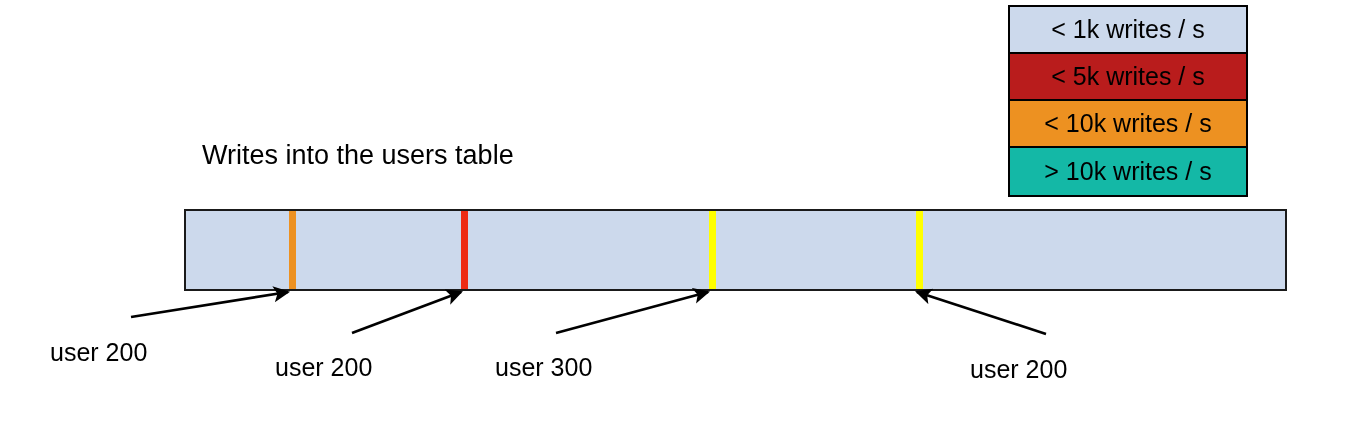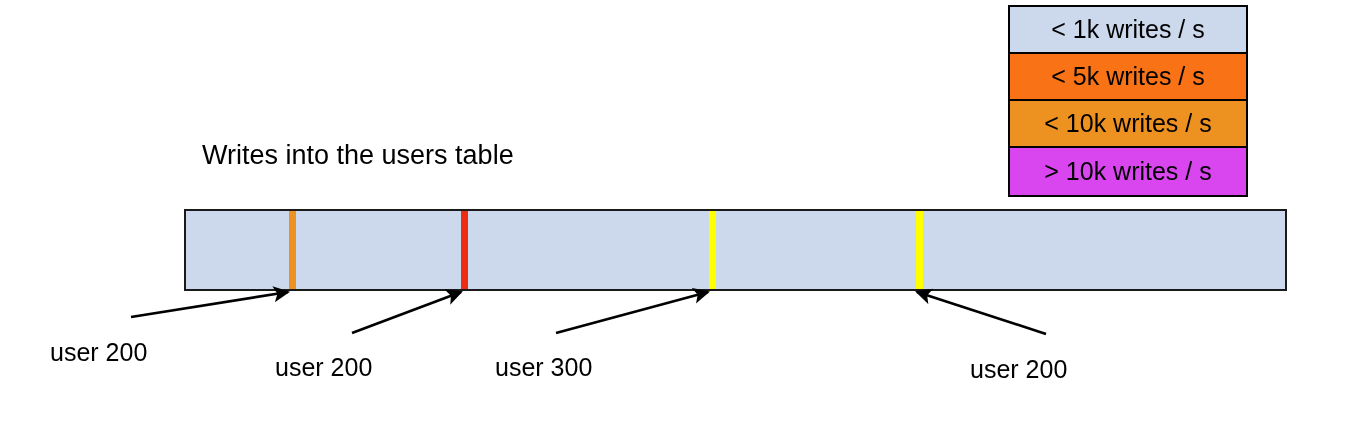--- a/index.html
+++ b/index.html
@@ -92,27 +92,27 @@
 </style>
 </head>
 <body>
 
 <div id="canvas">
 
   <div class="legend">
     <div class="legend-row" style="background: rgb(204, 217, 236);">
       <span>&lt; 1k writes / s</span>
     </div>
-    <div class="legend-row" style="background: #f97316;">
+    <div class="legend-row" style="background: #b91c1c;">
       <span>&lt; 5k writes / s</span>
     </div>
     <div class="legend-row" style="background: rgb(237, 145, 33);">
       <span>&lt; 10k writes / s</span>
     </div>
-    <div class="legend-row" style="background: #d946ef;">
+    <div class="legend-row" style="background: #14b8a6;">
       <span>&gt; 10k writes / s</span>
     </div>
   </div>
 
   <div class="chart-title">Writes into the users table</div>
 
   <div class="bar" style="left: 184px; top: 209px; width: 1103px; height: 82px; background: rgb(204, 217, 236); border-color: rgb(26, 26, 26);">
     <div class="marker" style="left: 103px; background: rgb(237, 145, 33);"></div>
     <div class="marker" style="left: 275px; background: rgb(238, 43, 19);"></div>
     <div class="marker" style="left: 523px; background: rgb(255, 255, 0);"></div>

